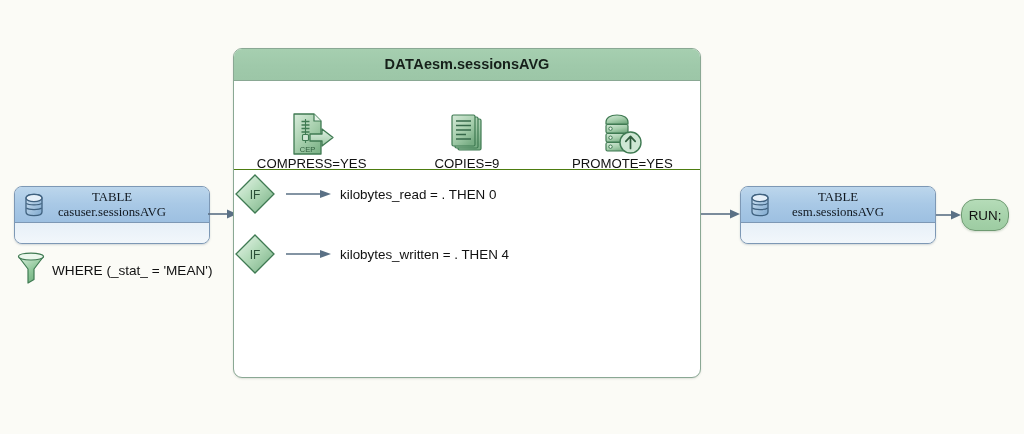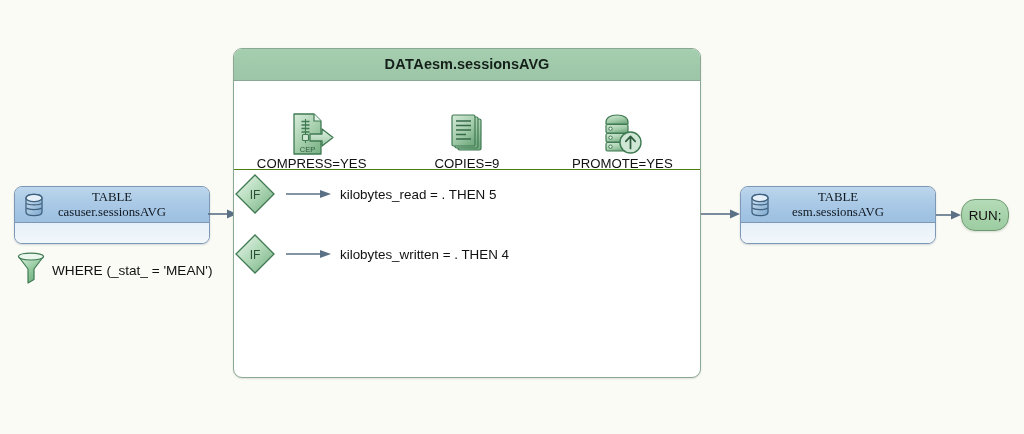--- a/index.html
+++ b/index.html
@@ -349,21 +349,21 @@
               </linearGradient>
             </defs>
             <polygon points="21,2 40,21 21,40 2,21" fill="url(#difg)" stroke="#3f7a52" stroke-width="1.3"></polygon>
             <text x="21" y="25.5" font-family="'Liberation Sans',sans-serif" font-size="12" fill="#2b4f38" text-anchor="middle">IF</text>
           </svg>
         </span>
         <svg class="rule-arrow" viewBox="0 0 46 12">
           <line x1="0" y1="6" x2="36" y2="6" stroke="#5a7085" stroke-width="1.5"></line>
           <polygon points="34,2 45,6 34,10" fill="#5a7085"></polygon>
         </svg>
-        <span class="rule-text">kilobytes_read = . THEN 5</span>
+        <span class="rule-text">kilobytes_read = . THEN 0</span>
       </div>
 
       <div class="rule-row second">
         <span class="diamond-wrap">
           <svg width="42" height="42" viewBox="0 0 42 42">
             <polygon points="21,2 40,21 21,40 2,21" fill="url(#difg)" stroke="#3f7a52" stroke-width="1.3"></polygon>
             <text x="21" y="25.5" font-family="'Liberation Sans',sans-serif" font-size="12" fill="#2b4f38" text-anchor="middle">IF</text>
           </svg>
         </span>
         <svg class="rule-arrow" viewBox="0 0 46 12">

